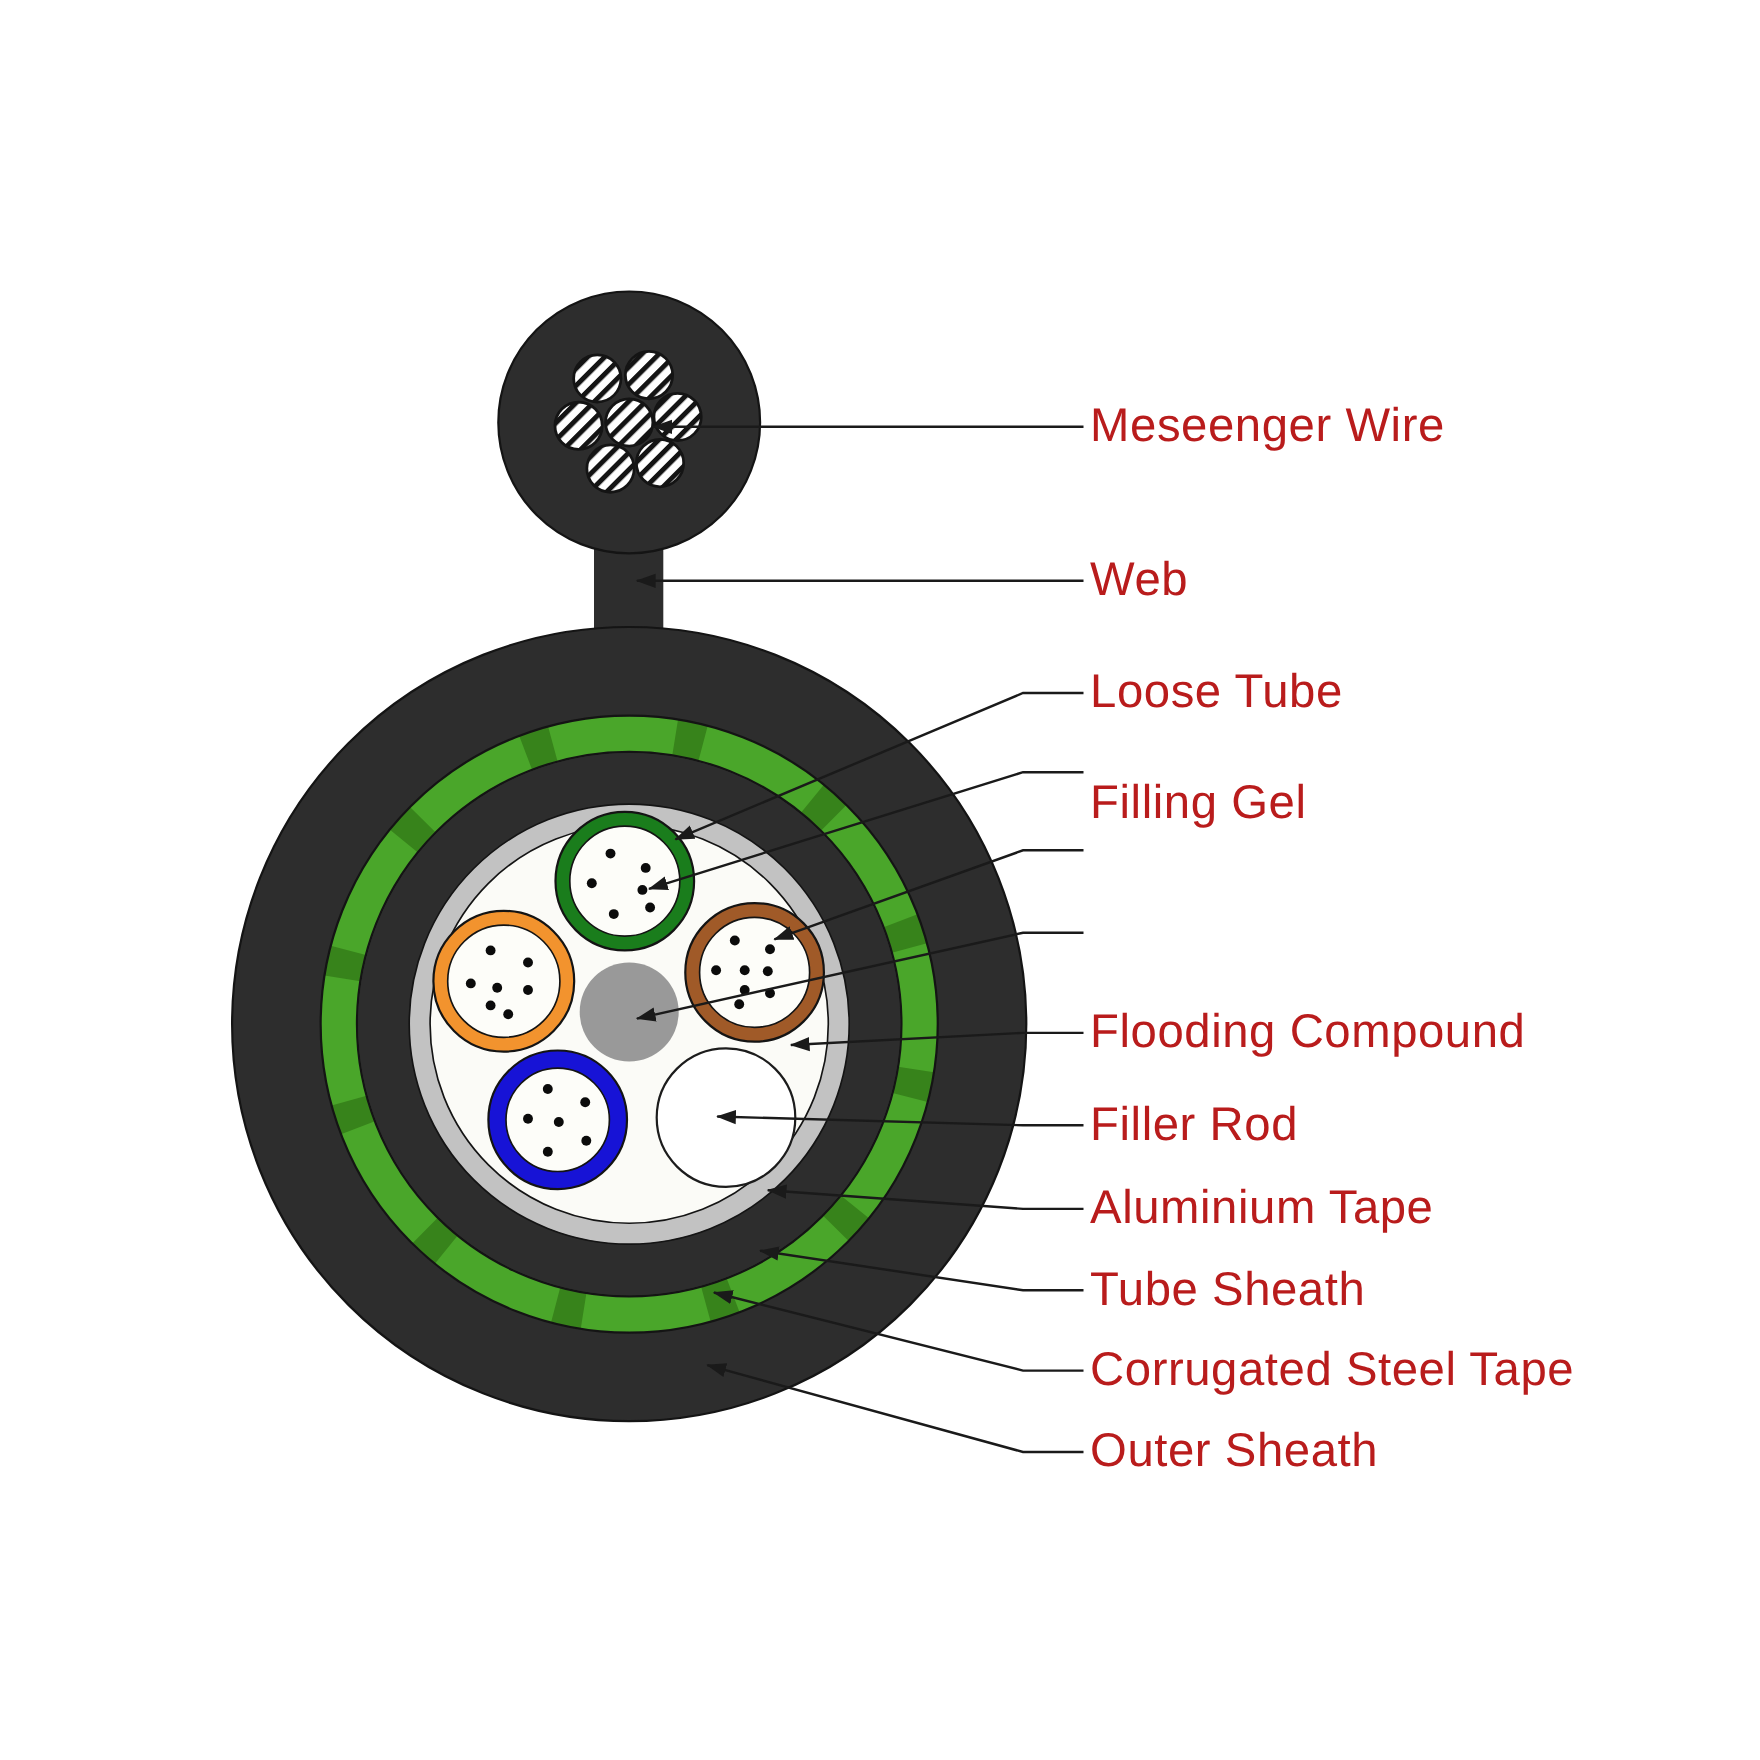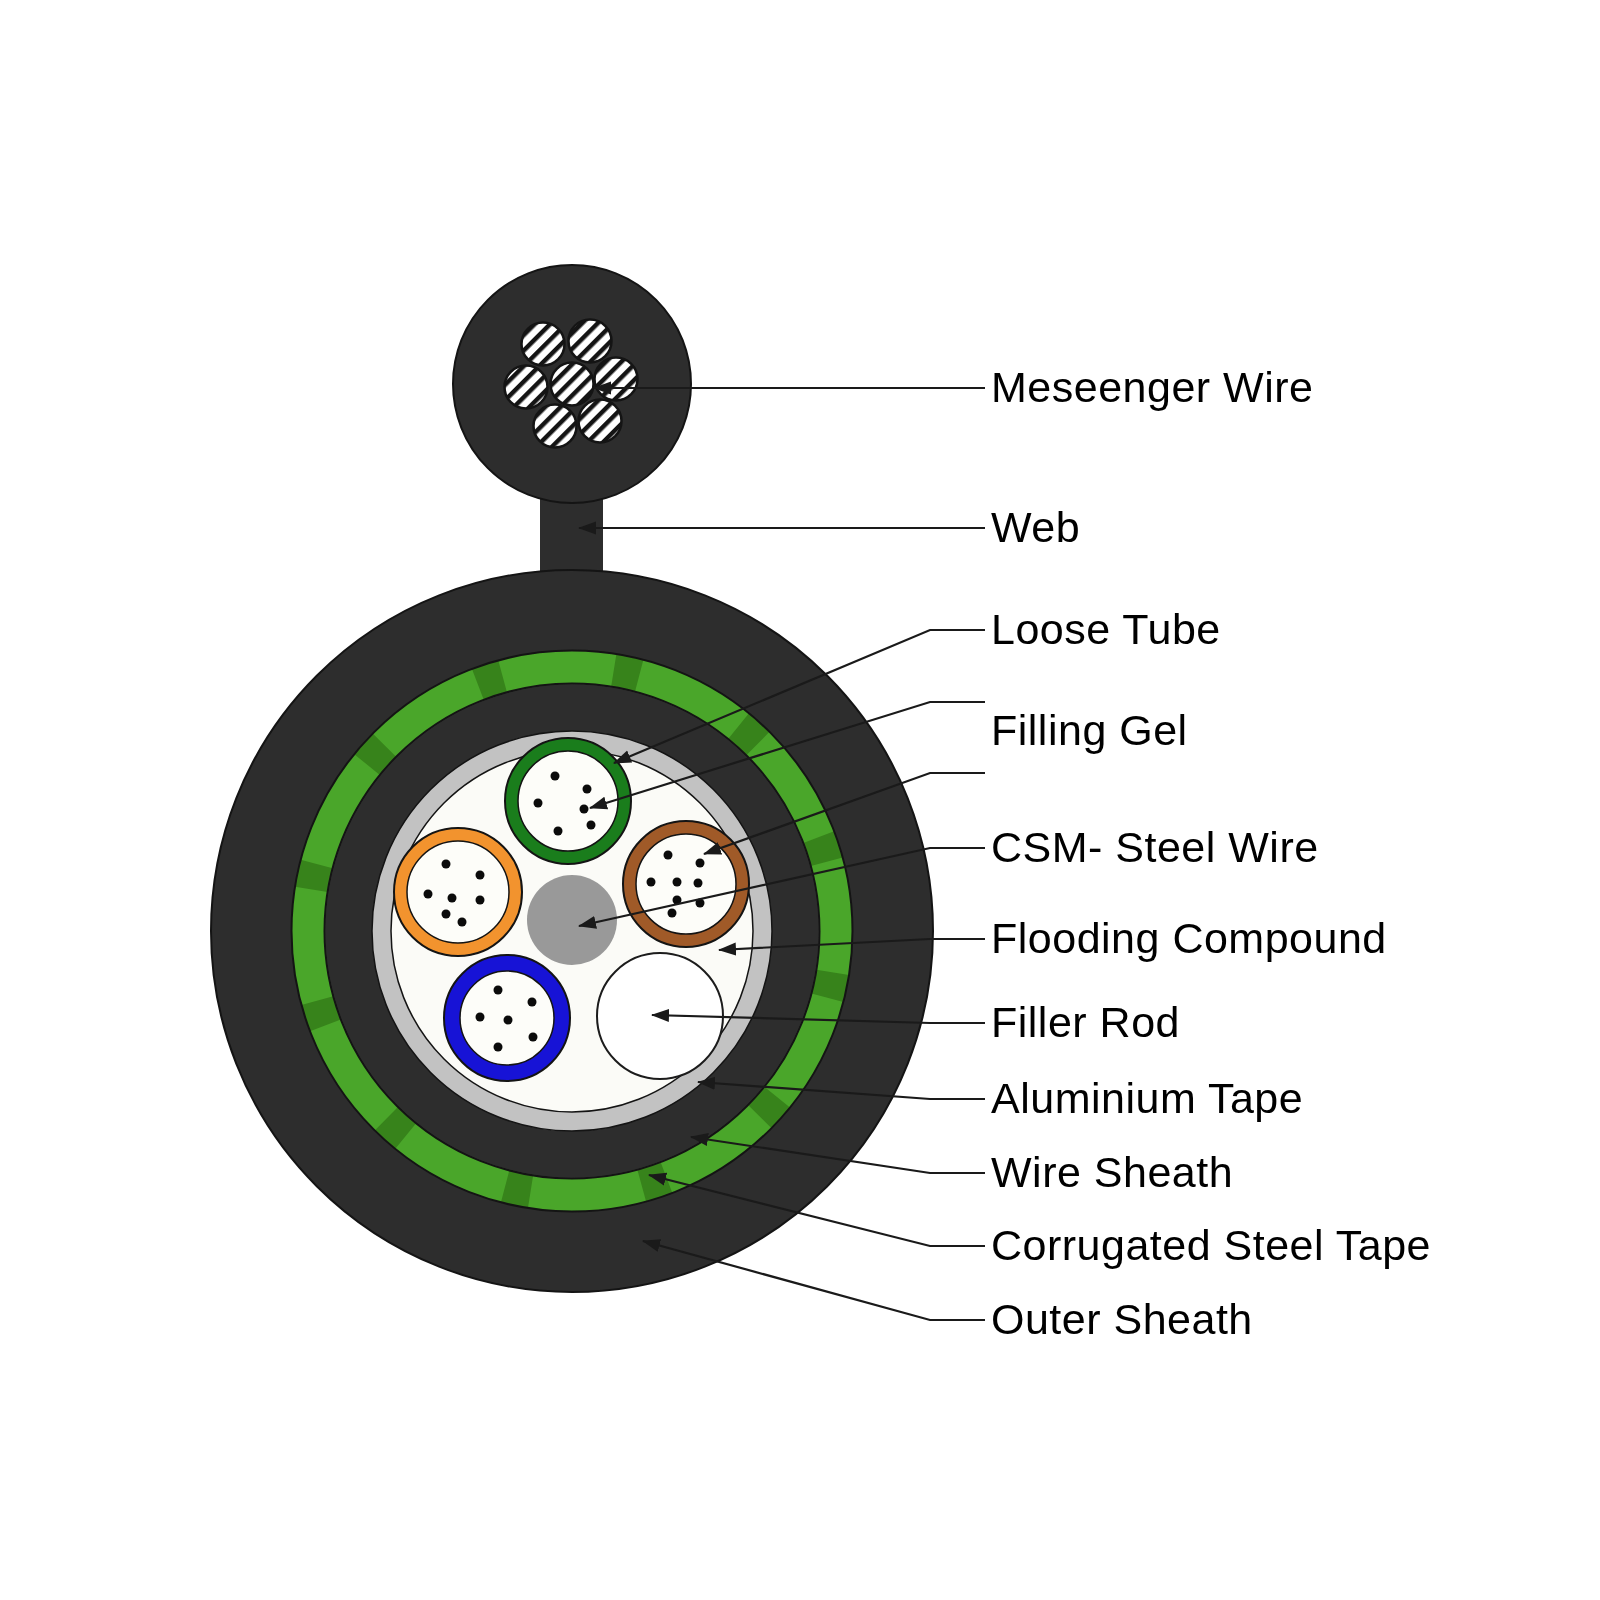--- a/index.html
+++ b/index.html
@@ -1,19 +1,19 @@
 <!DOCTYPE html>
 <html><head>
 <meta charset="utf-8">
 <style>
   html,body{margin:0;padding:0;background:#ffffff;}
   #canvas{position:relative;width:1600px;height:1600px;background:#ffffff;overflow:hidden;
           font-family:"Liberation Sans",sans-serif;}
   #diagram{position:absolute;left:0;top:0;}
-  .label{position:absolute;left:991px;font-size:43px;line-height:43px;color:#000000;
+  .label{position:absolute;left:991px;font-size:43px;line-height:43px;color:#b91c1c;
          white-space:nowrap;letter-spacing:0.5px;}
 </style>
 </head>
 <body>
 
 <div id="canvas">
 
   <svg id="diagram" width="1600" height="1600" viewBox="0 0 1600 1600">
     <defs>
       <pattern id="hatch" width="11" height="11" patternUnits="userSpaceOnUse" patternTransform="rotate(45)">
@@ -124,21 +124,20 @@
       <path d="M985,1173 L930,1173 L691,1137" marker-end="url(#arrow)"></path>
       <path d="M985,1246 L930,1246 L649,1175" marker-end="url(#arrow)"></path>
       <path d="M985,1320 L930,1320 L643,1241" marker-end="url(#arrow)"></path>
     </g>
   </svg>
 
   <div class="label" style="top:366px">Meseenger Wire</div>
   <div class="label" style="top:506px">Web</div>
   <div class="label" style="top:608px">Loose Tube</div>
   <div class="label" style="top:709px">Filling Gel</div>
-  <div class="label" style="top:826px">CSM- Steel Wire</div>
   <div class="label" style="top:917px">Flooding Compound</div>
   <div class="label" style="top:1001px">Filler Rod</div>
   <div class="label" style="top:1077px">Aluminium Tape</div>
-  <div class="label" style="top:1151px">Wire Sheath</div>
+  <div class="label" style="top:1151px">Tube Sheath</div>
   <div class="label" style="top:1224px">Corrugated Steel Tape</div>
   <div class="label" style="top:1298px">Outer Sheath</div>
 
 </div>
 
 </body></html>

